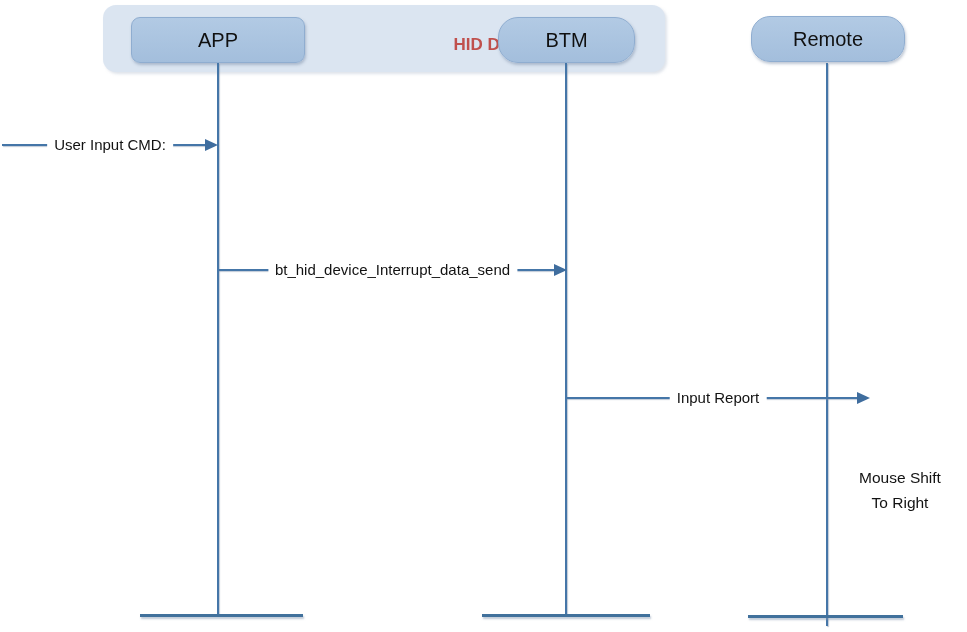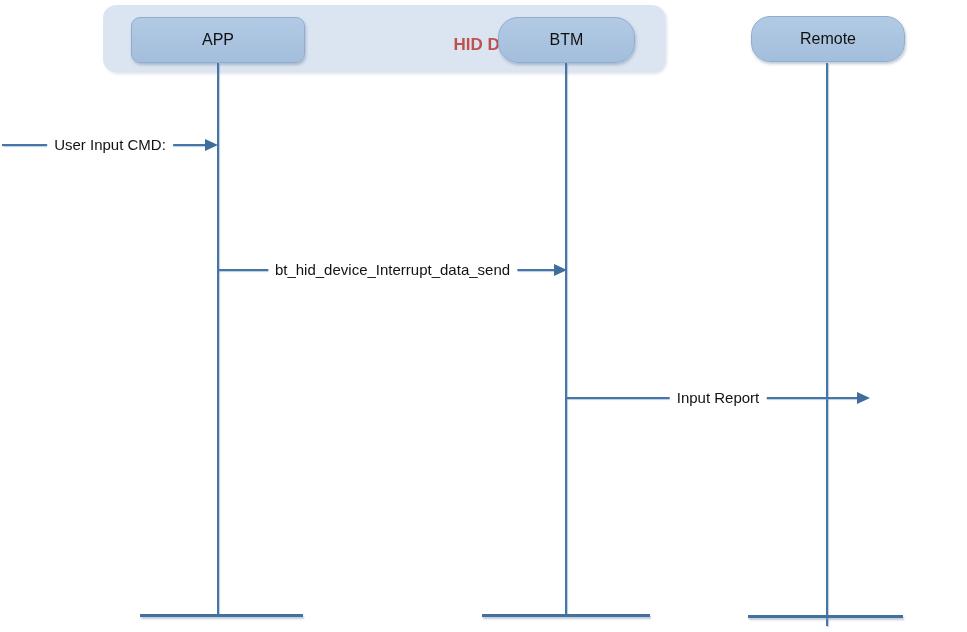--- a/index.html
+++ b/index.html
@@ -26,21 +26,21 @@
   .actor-box {
     position: absolute;
     height: 46px;
     background: linear-gradient(#b2cae4, #a3bedc);
     border: 1px solid #8fadd0;
     border-radius: 9px;
     box-shadow: 1px 2px 3px rgba(110,130,160,0.45);
     display: flex;
     align-items: center;
     justify-content: center;
-    font-size: 16px;
+    font-size: 20px;
     color: #101010;
     box-sizing: border-box;
   }
   .actor-app    { left: 131px; top: 17px; width: 174px; }
   .actor-btm    { left: 498px; top: 17px; width: 137px; border-radius: 20px; }
   .actor-remote { left: 751px; top: 16px; width: 154px; border-radius: 19px; }
 
   .group-label {
     position: absolute;
     left: 320px; top: 17px;
@@ -168,14 +168,18 @@
   </div>
 
   <div class="msg msg-3">
     <div class="msg-line"></div>
     <div class="msg-arrowhead"></div>
     <div class="msg-label">
       <span>Input Report</span>
     </div>
   </div>
 
+  <div class="note">
+    <span>Mouse Shift</span>
+    <span>To Right</span>
+  </div>
 
 </div>
 
 </body></html>

